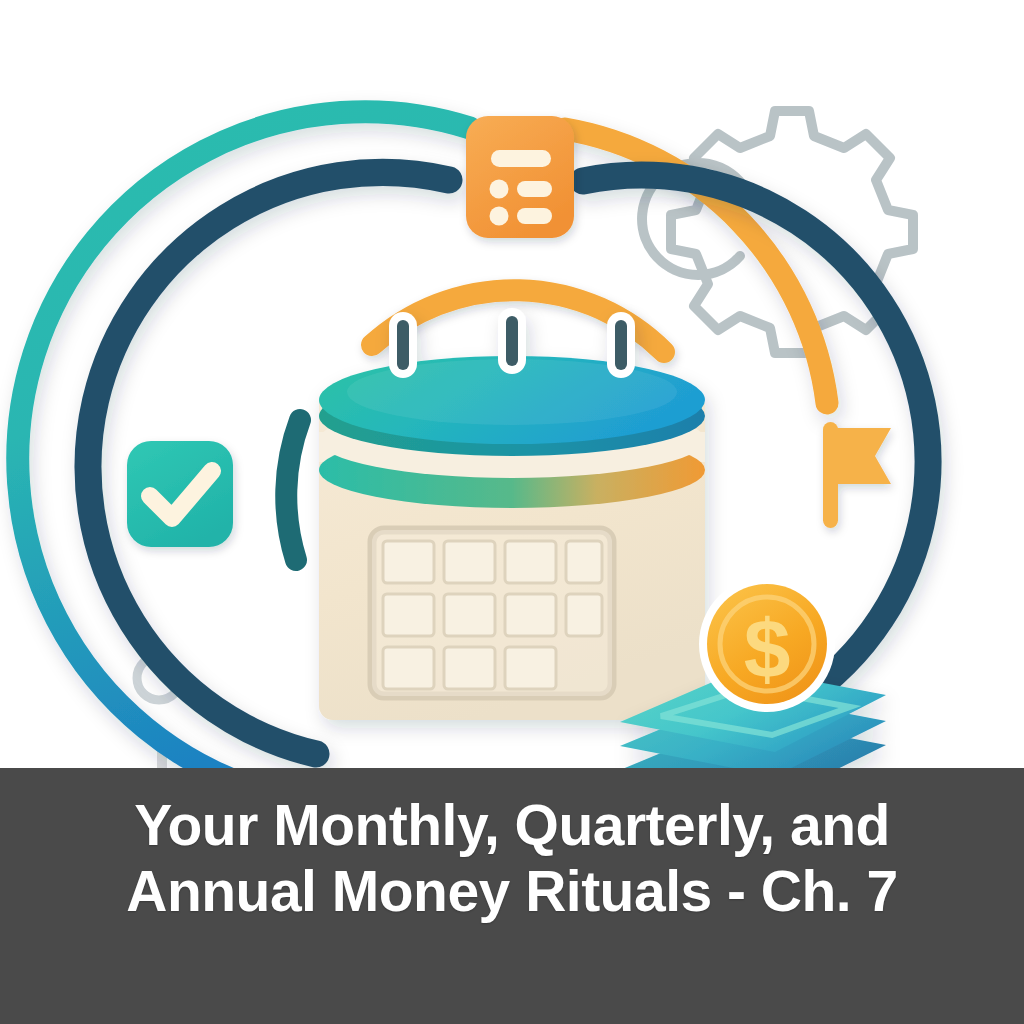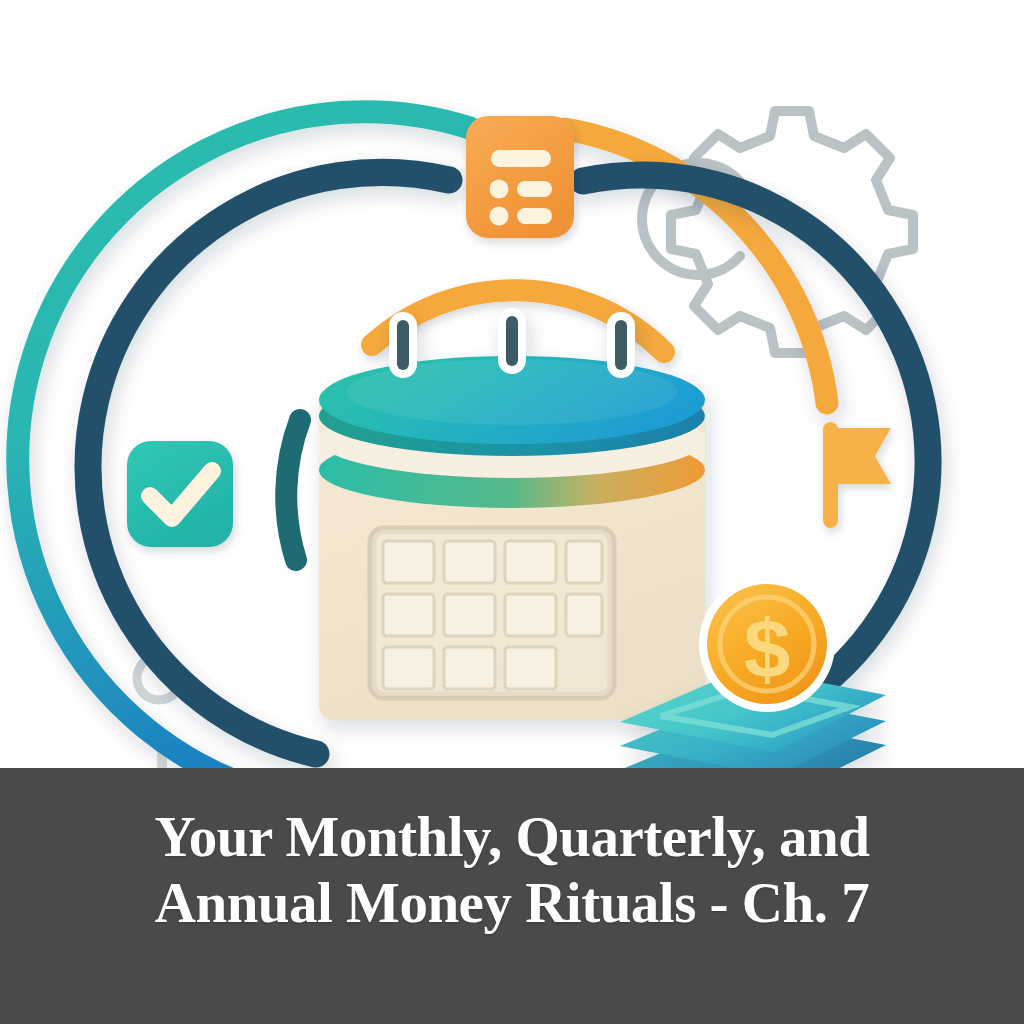--- a/index.html
+++ b/index.html
@@ -31,28 +31,28 @@
     display: flex;
     flex-direction: column;
     justify-content: flex-start;
     align-items: center;
     padding-top: 24px;
     box-sizing: border-box;
     z-index: 40;
   }
   #banner-title {
     color: #ffffff;
-    font-family: Liberation Serif, serif;
+    font-family: Liberation Sans, sans-serif;
     font-weight: bold;
     font-size: 57px;
     line-height: 1.16;
     letter-spacing: -0.5px;
     text-align: center;
     white-space: pre-line;
-    margin: 12px;
+    margin: 0;
     padding: 0 40px;
     text-shadow: 0 1px 2px rgba(0,0,0,0.25);
   }
 </style>
 </head>
 <body>
 
 <div id="stage">
 
   <svg id="art" viewBox="0 0 1024 1024" aria-hidden="true">

